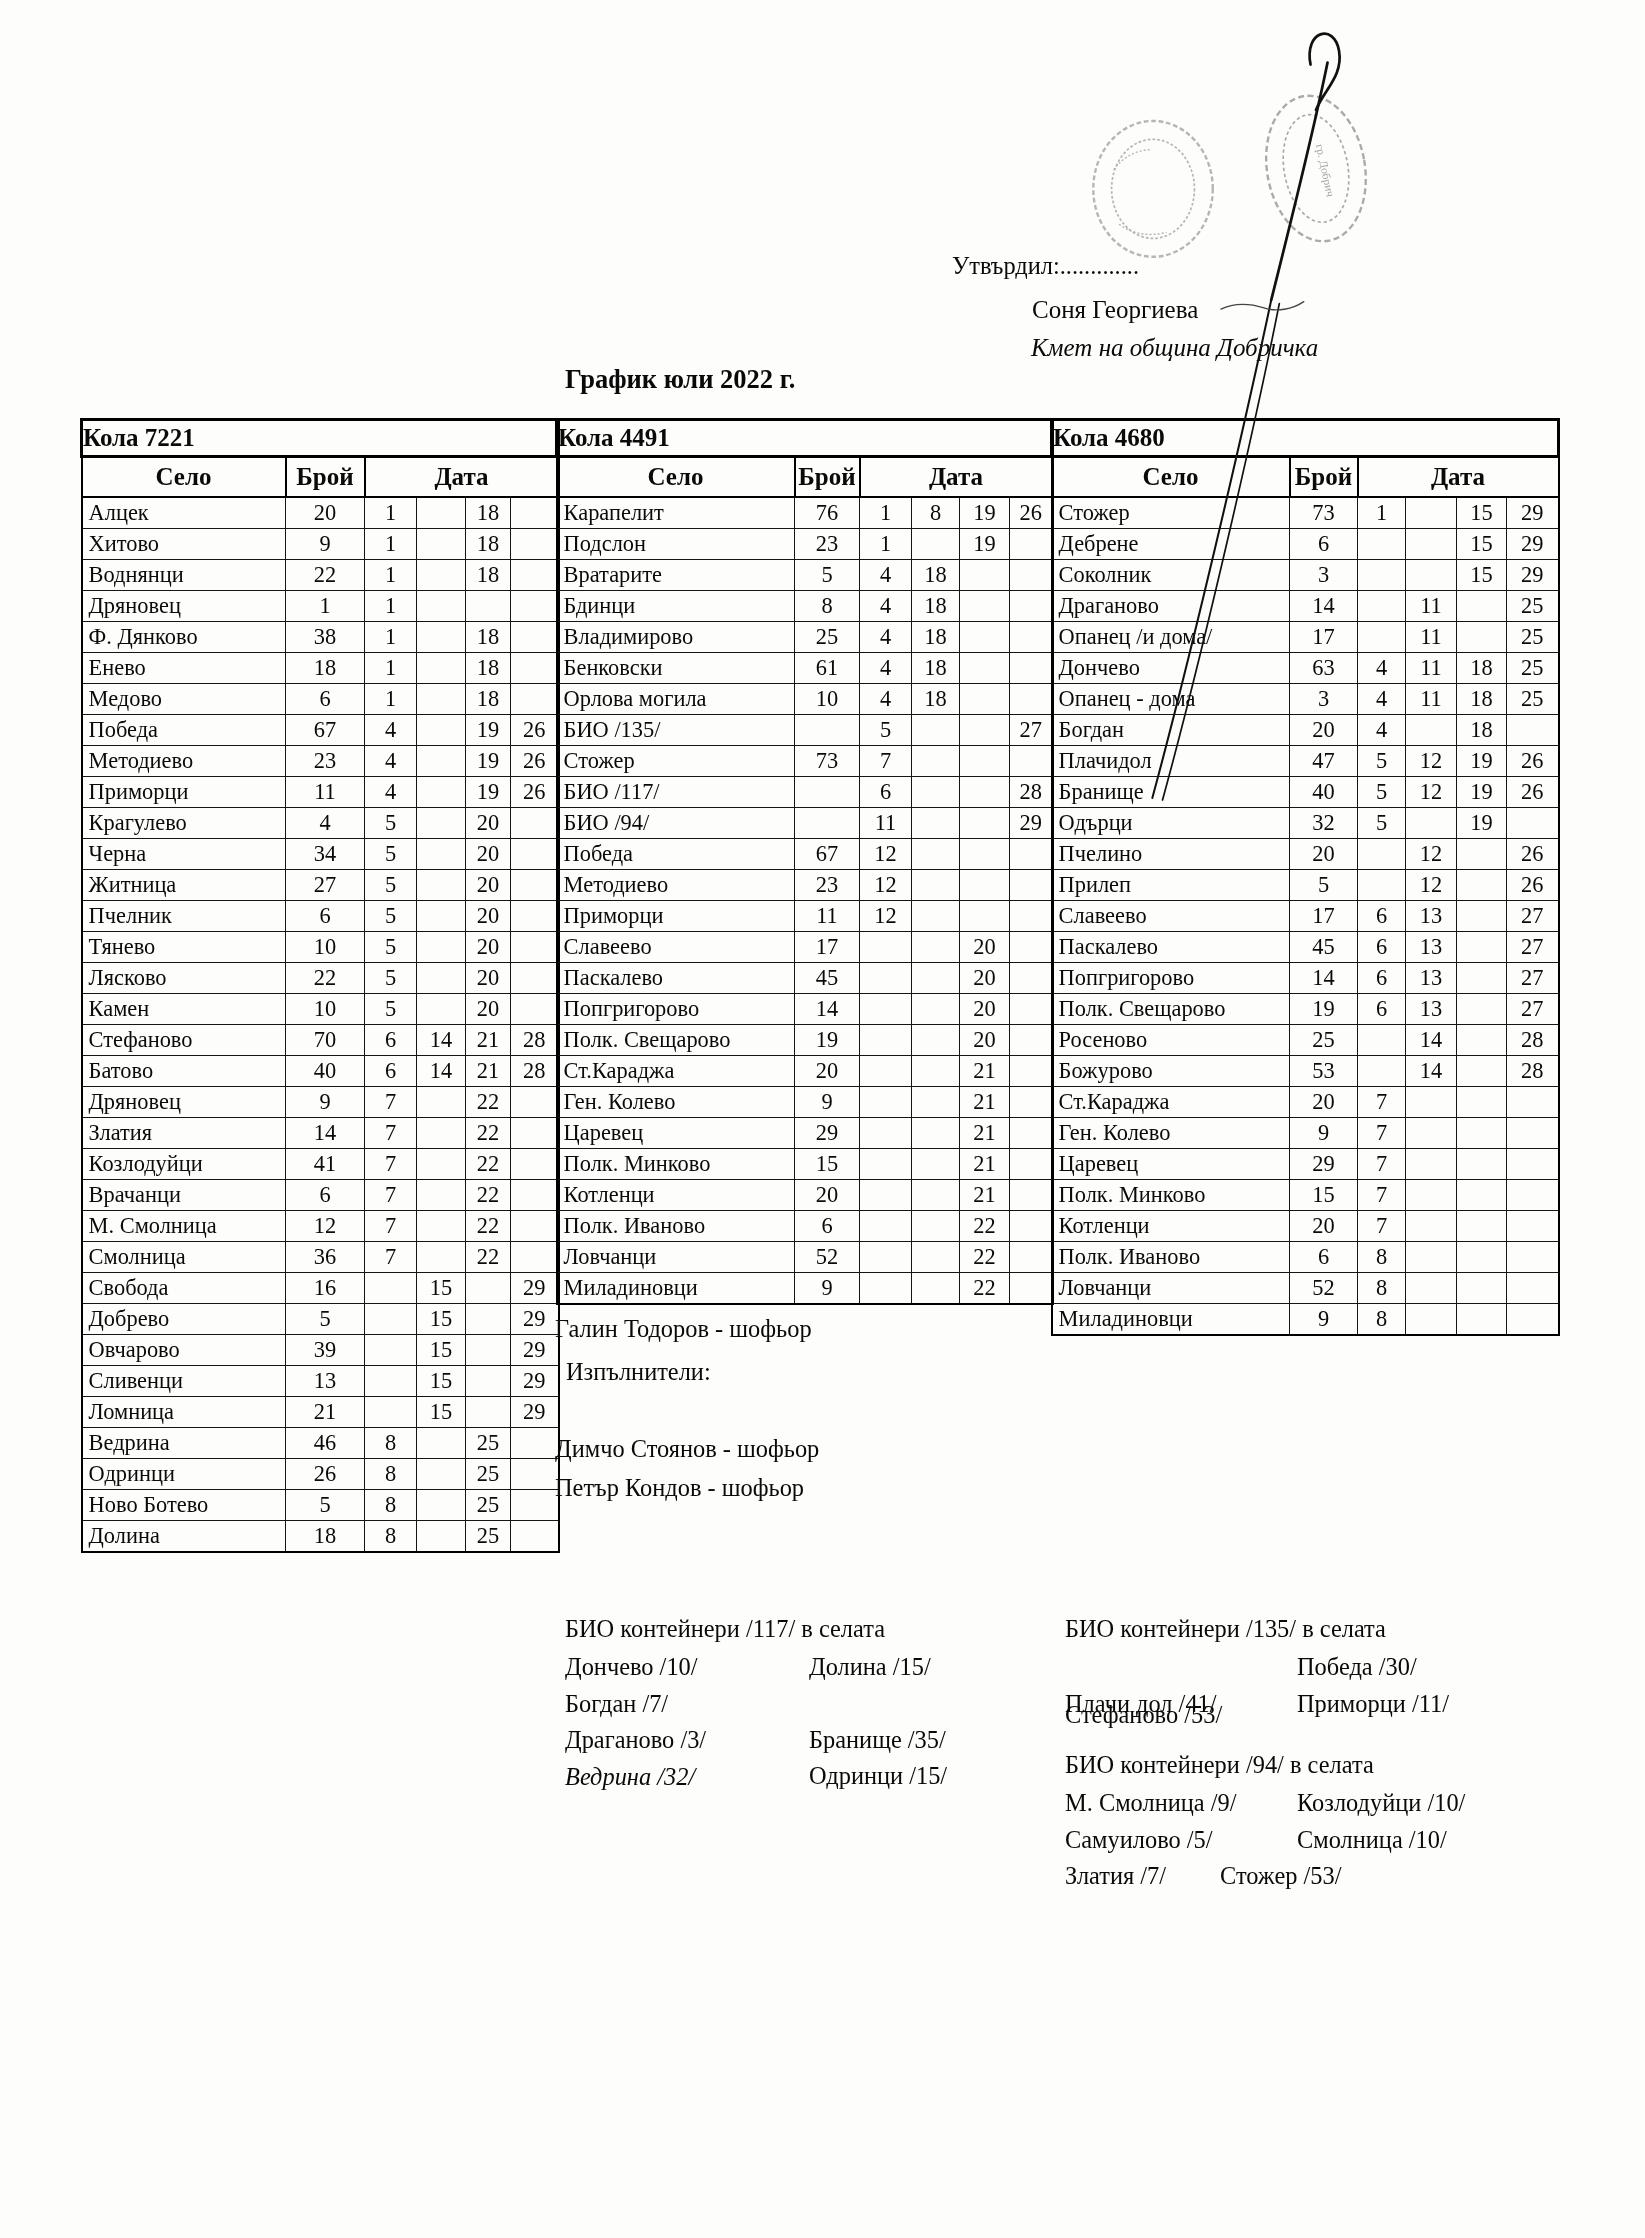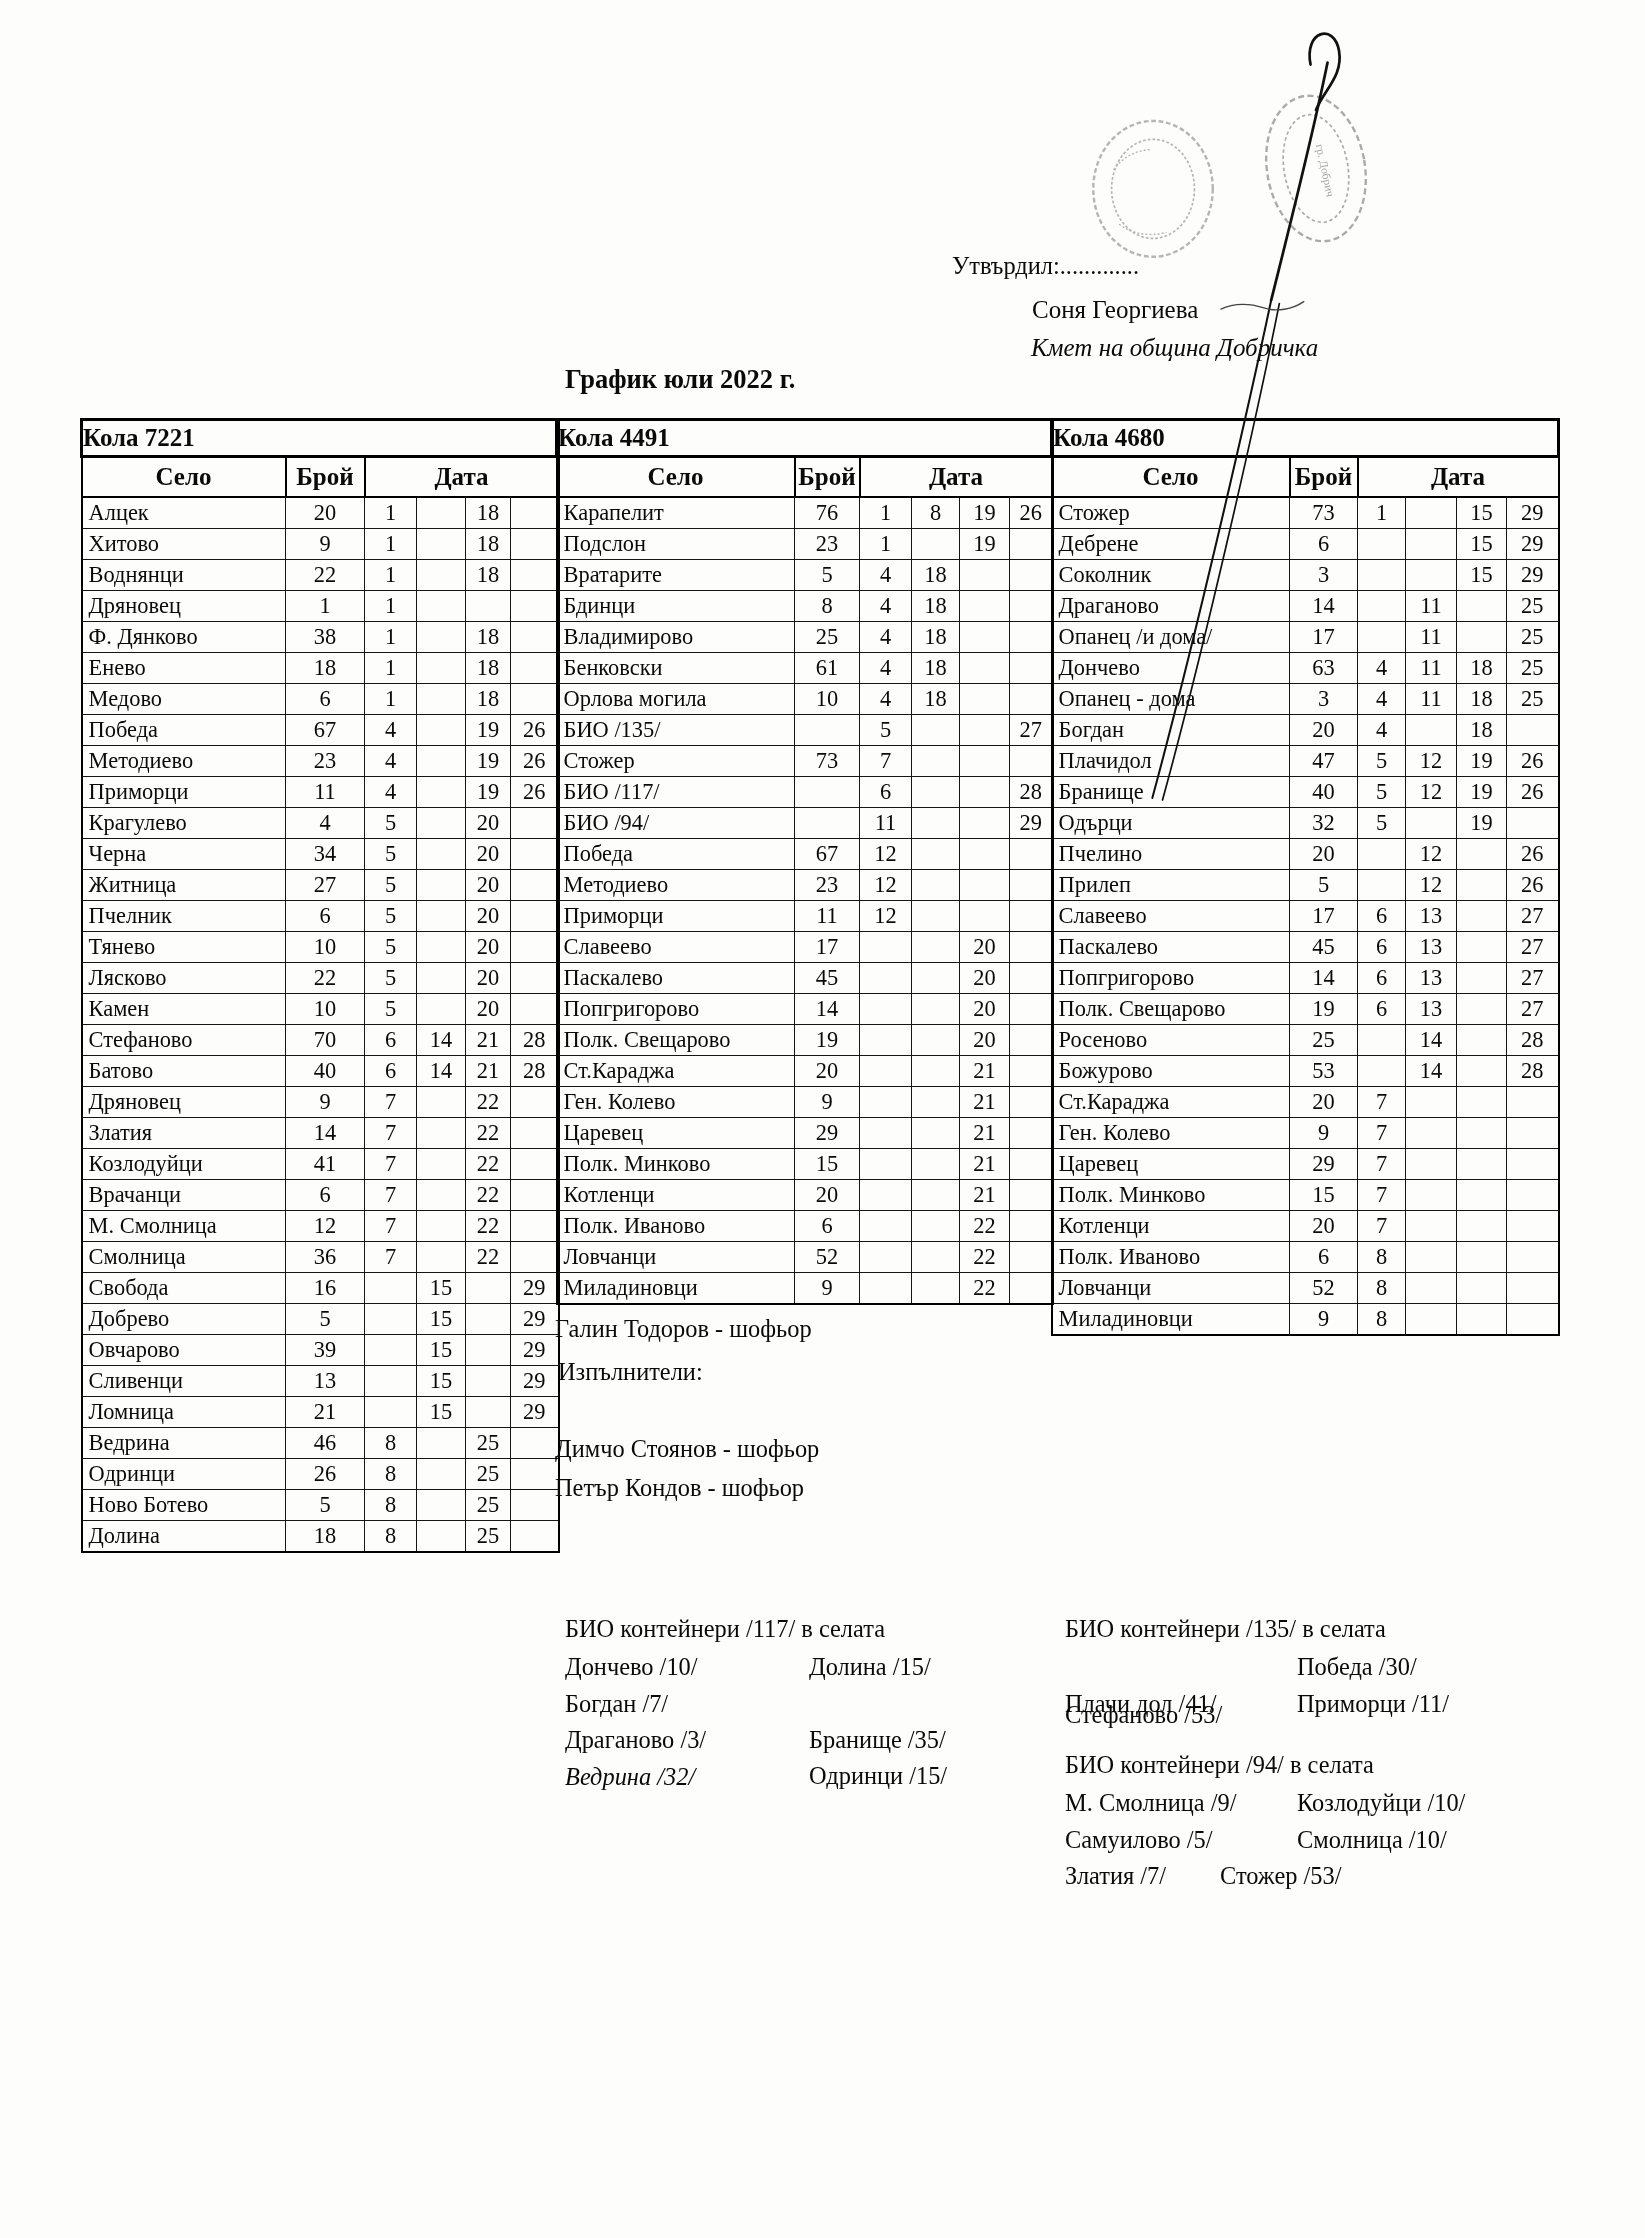--- a/index.html
+++ b/index.html
@@ -779,21 +779,21 @@
           <td class="num">8</td>
           <td class="num"></td>
           <td class="num"></td>
           <td class="num"></td>
         </tr>
       </tbody>
     </table>
   </div>
 
 <div id="notes">
-    <div class="txt" style="left: 558px; top: 1359px;">Изпълнители:</div>
+    <div class="txt" style="left: 558px; top: 1359px; padding-left: 8px;">Изпълнители:</div>
     <div class="txt" style="left: 555px; top: 1316px;">Галин Тодоров - шофьор</div>
     <div class="txt" style="left: 555px; top: 1436px;">Димчо Стоянов - шофьор</div>
     <div class="txt" style="left: 555px; top: 1475px;">Петър Кондов - шофьор</div>
     <div class="txt" style="left: 565px; top: 1616px;">БИО контейнери /117/ в селата</div>
     <div class="txt" style="left: 565px; top: 1654px;">Дончево /10/</div>
     <div class="txt" style="left: 565px; top: 1691px;">Богдан /7/</div>
     <div class="txt" style="left: 565px; top: 1727px;">Драганово /3/</div>
     <div class="txt" style="left: 565px; top: 1764px; font-style: italic;">Ведрина /32/</div>
     <div class="txt" style="left: 809px; top: 1654px;">Долина /15/</div>
     <div class="txt" style="left: 809px; top: 1763px;">Одринци /15/</div>

